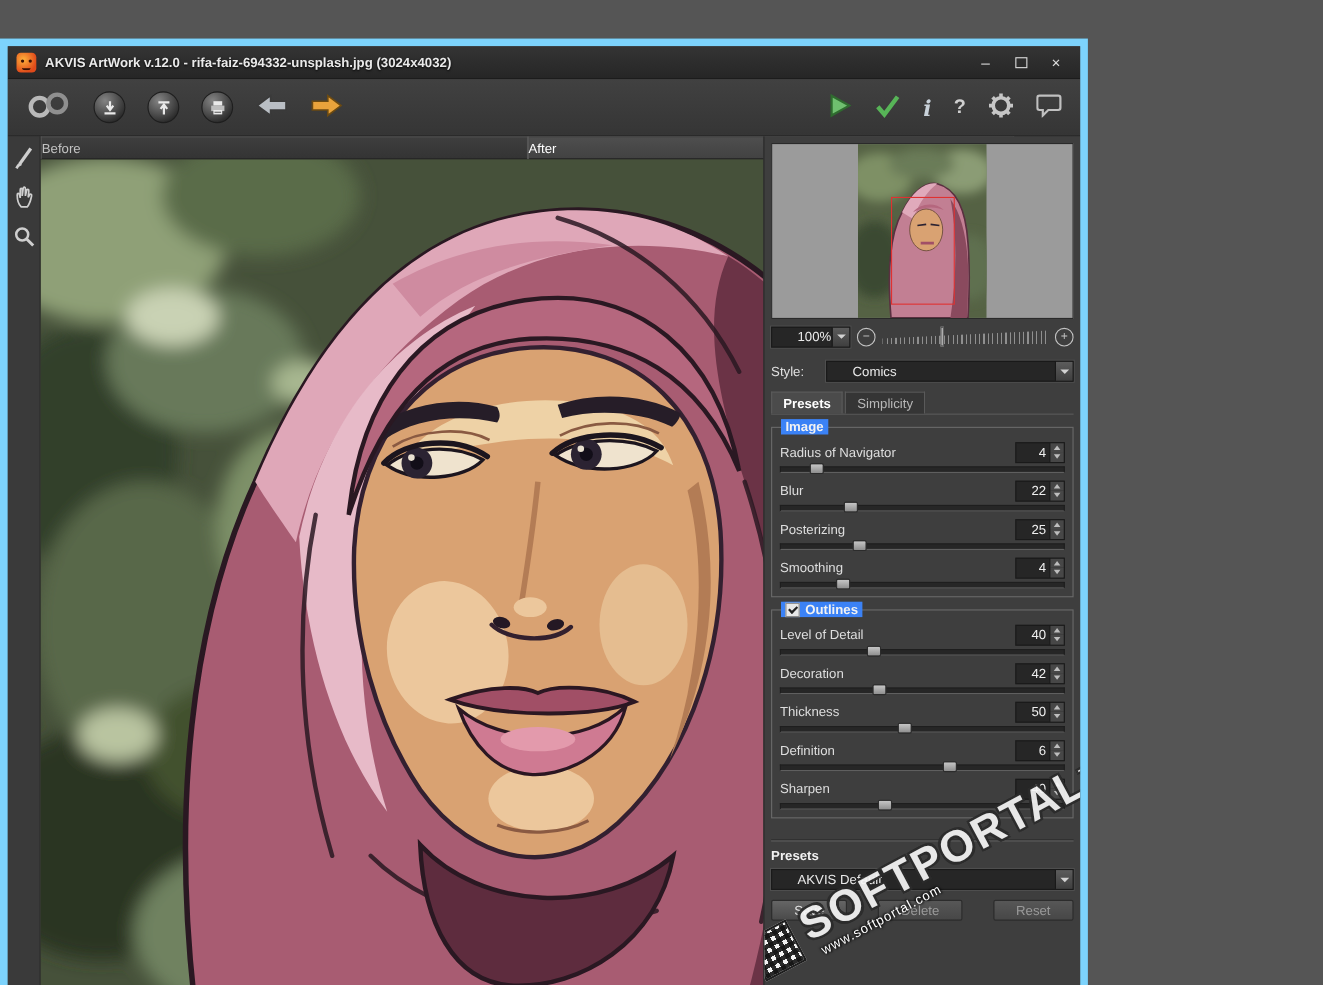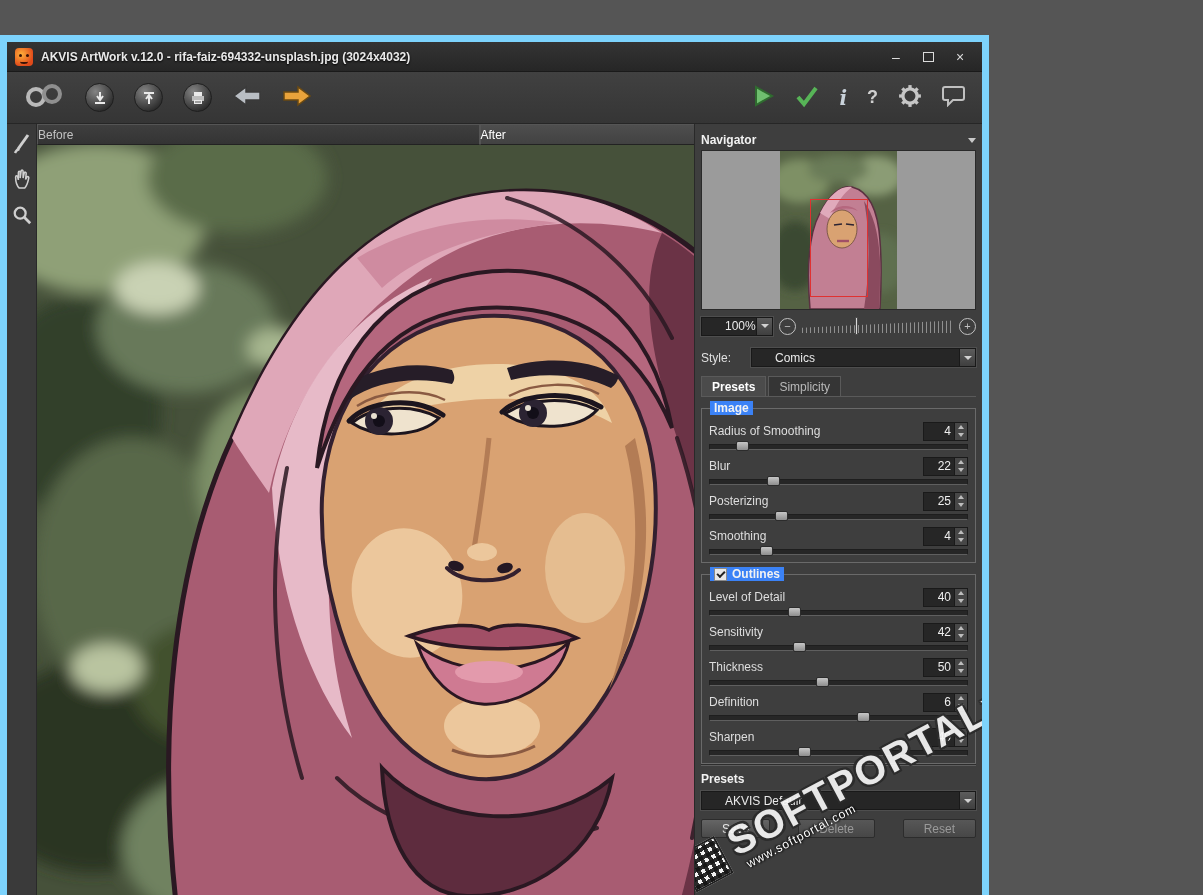--- a/index.html
+++ b/index.html
@@ -345,24 +345,20 @@
   </div>
 
   <div class="hscroll">
     <div class="hs-arrow left">◄</div>
     <div class="hthumb"></div>
     <div class="hs-arrow right">►</div>
   </div>
 
   <div class="panel">
 
-    <div class="section-head">
-      <span class="section-title">Navigator</span>
-      <span class="tri-down"></span>
-    </div>
 
     <div class="nav-preview">
       <svg class="nav-thumb" viewBox="0 0 117 158" preserveAspectRatio="none">
         <defs>
             <filter id="nsoft" x="-40%" y="-40%" width="180%" height="180%">
               <feGaussianBlur stdDeviation="5"></feGaussianBlur>
             </filter>
           </defs>
         <rect width="117" height="158" fill="#556244"></rect>
         <g filter="url(#nsoft)">
@@ -422,21 +418,21 @@
         </div>
     </div>
 
     <div class="group">
       <div class="group-title">
           <span>Image</span>
         </div>
       <div id="image-sliders">
           <div class="srow">
             <div class="srow-top">
-              <span class="slabel">Radius of Smoothing</span>
+              <span class="slabel">Radius of Navigator</span>
               <span class="spin">
                 <span class="spin-val">4</span>
                 <span class="spin-btns">
                   <span class="spin-up"></span>
                   <span class="spin-down"></span>
                 </span>
               </span>
             </div>
             <div class="strack">
               <div class="shandle" style="left:calc(13% - 7px)"></div>
@@ -506,21 +502,21 @@
                   <span class="spin-down"></span>
                 </span>
               </span>
             </div>
             <div class="strack">
               <div class="shandle" style="left:calc(33% - 7px)"></div>
             </div>
           </div>
           <div class="srow">
             <div class="srow-top">
-              <span class="slabel">Sensitivity</span>
+              <span class="slabel">Decoration</span>
               <span class="spin">
                 <span class="spin-val">42</span>
                 <span class="spin-btns">
                   <span class="spin-up"></span>
                   <span class="spin-down"></span>
                 </span>
               </span>
             </div>
             <div class="strack">
               <div class="shandle" style="left:calc(35% - 7px)"></div>

